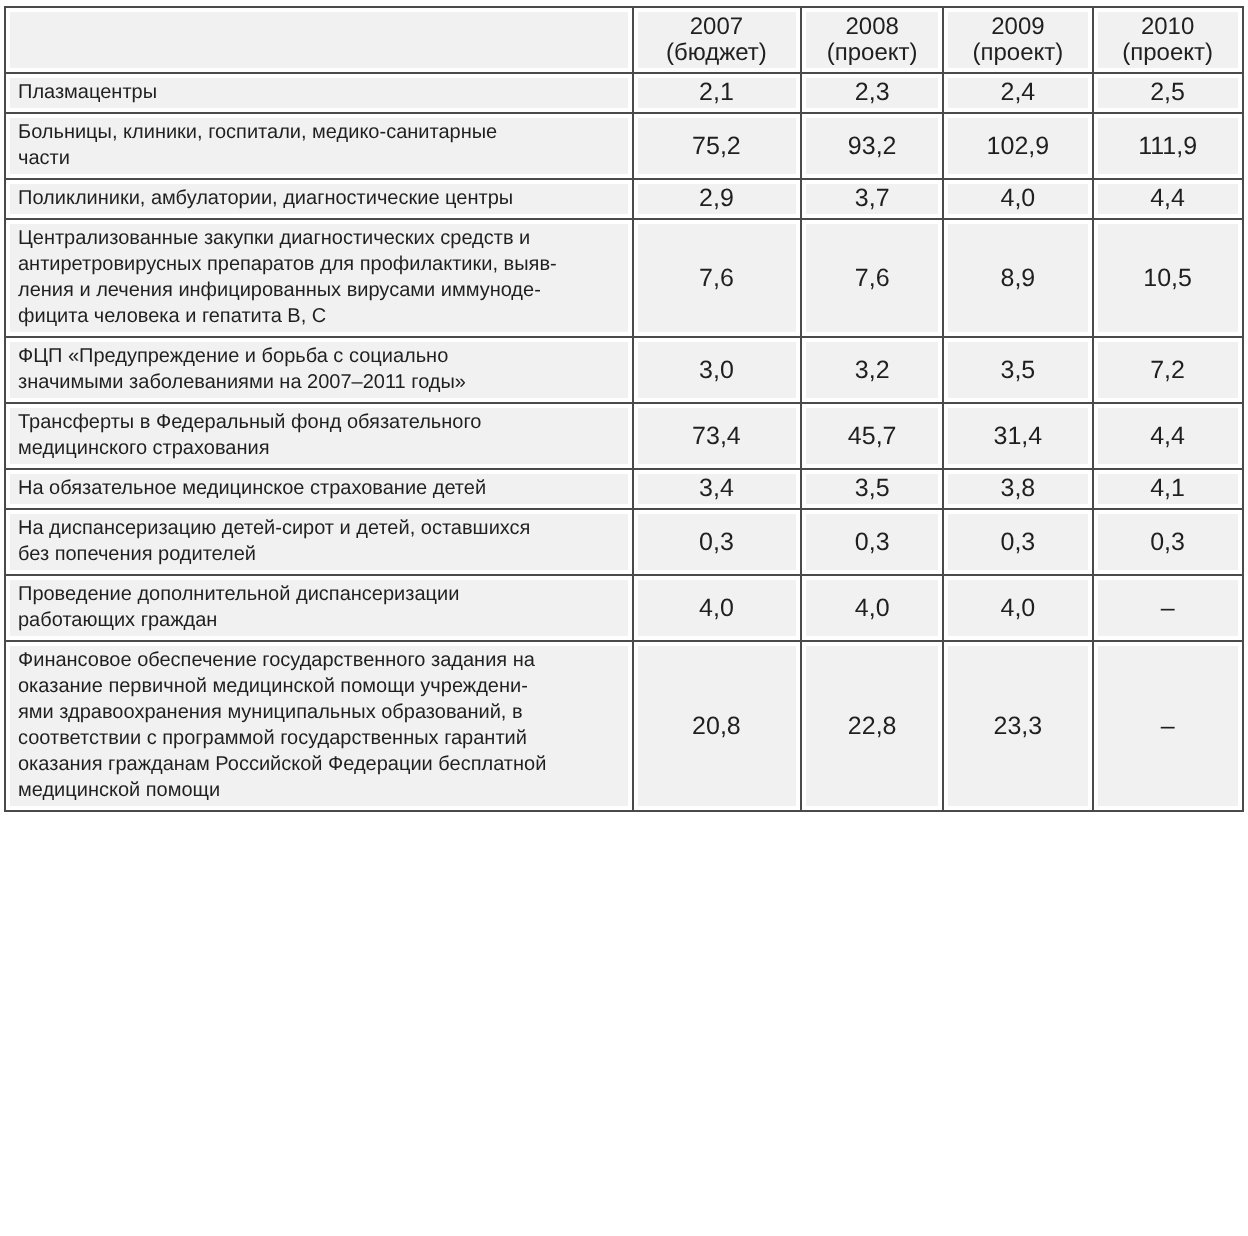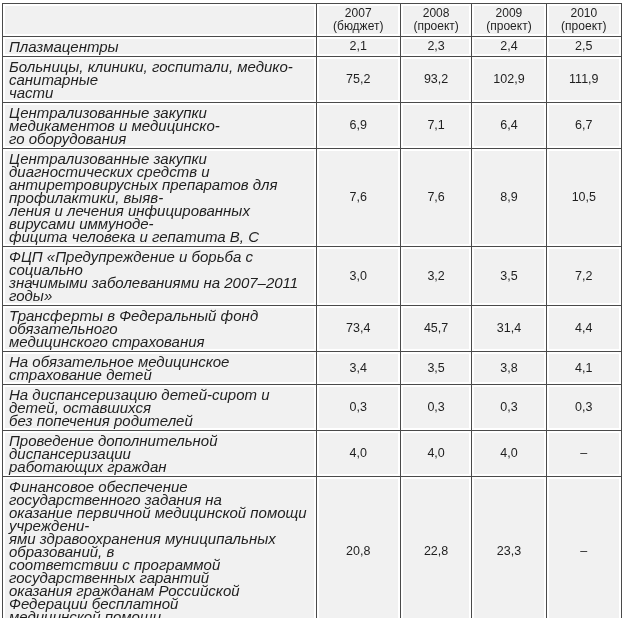--- a/index.html
+++ b/index.html
@@ -32,26 +32,25 @@
     box-sizing: border-box;
   }
   th.col-head {
     font-size: 12px;
     line-height: 13px;
     text-align: center;
     white-space: pre-line;
     padding: 3px 2px;
   }
   td.row-label {
-    font-size: 15px;
+    font-size: 10px;
     line-height: 13px;
     text-align: left;
     white-space: pre-line;
     padding: 3px 4px 3px 6px;
-    font-style: italic;
   }
   td.num {
     font-size: 12.5px;
     line-height: 13px;
     text-align: center;
     padding: 3px 2px;
   }
 </style>
 </head>
 <body>
@@ -87,26 +86,25 @@
       </tr>
       <tr>
         <td class="row-label">Больницы, клиники, госпитали, медико-санитарные
 части</td>
         <td class="num">75,2</td>
         <td class="num">93,2</td>
         <td class="num">102,9</td>
         <td class="num">111,9</td>
       </tr>
       <tr>
-        <td class="row-label">Централизованные закупки медикаментов и медицинско-
-го оборудования</td>
-        <td class="num">6,9</td>
-        <td class="num">7,1</td>
-        <td class="num">6,4</td>
-        <td class="num">6,7</td>
+        <td class="row-label">Поликлиники, амбулатории, диагностические центры</td>
+        <td class="num">2,9</td>
+        <td class="num">3,7</td>
+        <td class="num">4,0</td>
+        <td class="num">4,4</td>
       </tr>
       <tr>
         <td class="row-label">Централизованные закупки диагностических средств и
 антиретровирусных препаратов для профилактики, выяв-
 ления и лечения инфицированных вирусами иммуноде-
 фицита человека и гепатита B, C</td>
         <td class="num">7,6</td>
         <td class="num">7,6</td>
         <td class="num">8,9</td>
         <td class="num">10,5</td>

